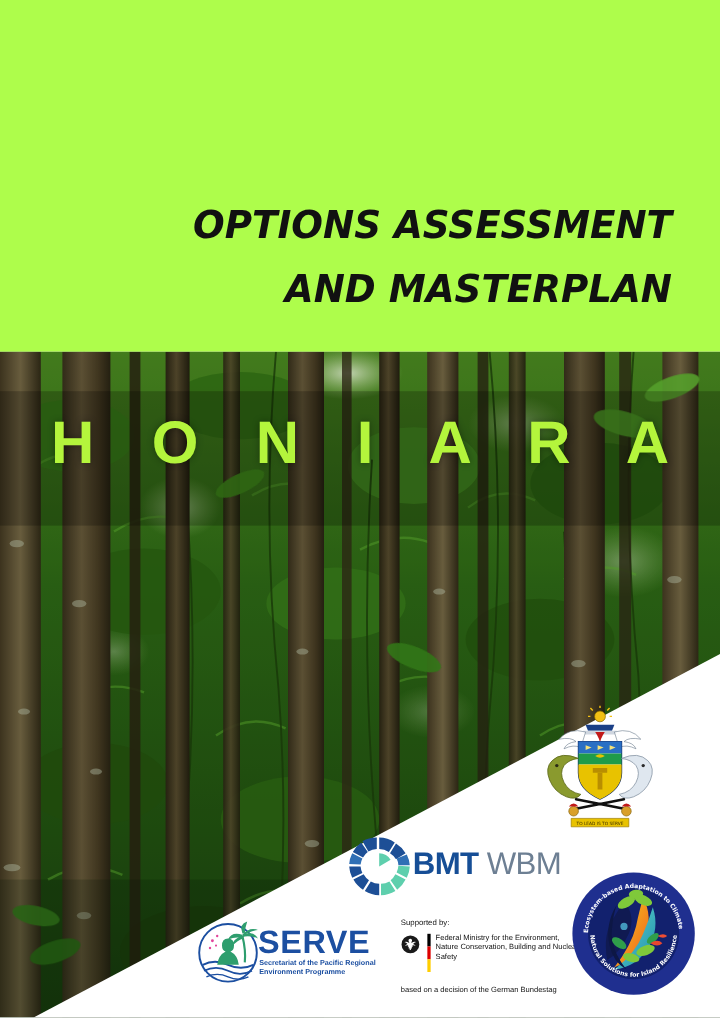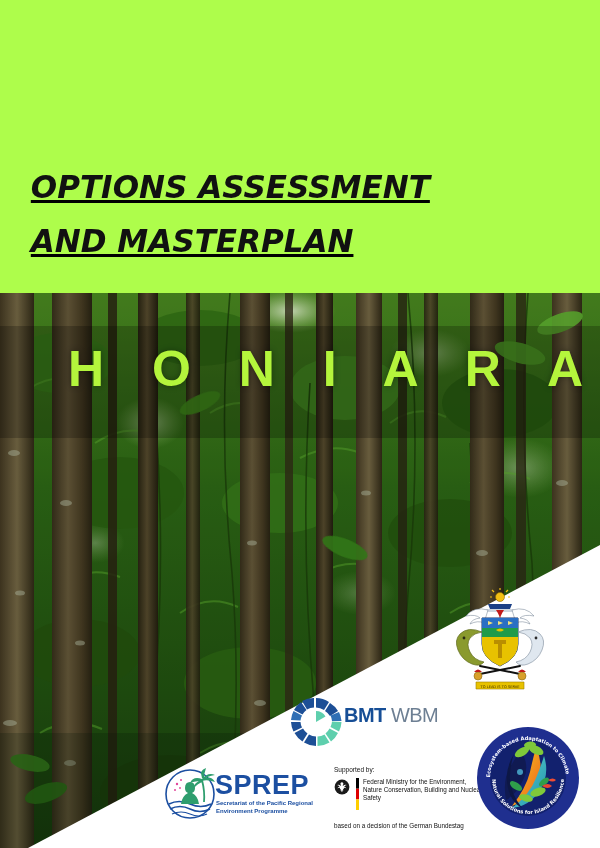--- a/index.html
+++ b/index.html
@@ -44,26 +44,25 @@
     line-height: 46px;
     letter-spacing: -0.5px;
     margin: 0;
     text-transform: uppercase;
     transform: scaleX(0.93);
     transform-origin: right center;
     white-space: nowrap;
   }
   .sub-title-block {
     position: absolute;
-    right: 26px;
+    right: 40px;
     top: 160px;
     width: 560px;
-    text-align: left;
+    text-align: right;
     z-index: 3;
-    text-decoration: underline;
   }
   .sub-title {
     color: #111111;
     font-family: "DejaVu Sans", sans-serif;
     font-style: italic;
     font-weight: bold;
     font-size: 32px;
     line-height: 54px;
     margin: 0;
     letter-spacing: 0px;
@@ -93,21 +92,21 @@
     width: 600px;
     height: 112px;
     background: rgba(0,0,0,0.22);
     z-index: 4;
   }
   .honiara {
     position: absolute;
     left: 0;
     top: 340px;
     width: 600px;
-    text-align: right;
+    text-align: center;
     z-index: 5;
     color: #b4f53c;
     font-family: "Liberation Sans", sans-serif;
     font-weight: bold;
     font-size: 50px;
     letter-spacing: 17px;
     text-indent: 17px;
     line-height: 58px;
     text-shadow: 0 0 6px rgba(0,0,0,0.35);
   }
@@ -121,21 +120,21 @@
     height: 848px;
     z-index: 6;
     pointer-events: none;
   }
 
   
   .logos { position: absolute; left:0; top:0; width:600px; height:848px; z-index: 7;}
 
   .coat-of-arms { position: absolute; left: 452px; top: 588px; width: 96px; height: 104px; }
   .bmt-logo { position: absolute; left: 288px; top: 694px; width: 182px; height: 58px; }
-  .bmt-text { position: absolute; left: 344px; top: 704px; font-size: 20px; font-weight: bold; letter-spacing: -0.5px; font-family: "Liberation Sans", sans-serif;}
+  .bmt-text { position: absolute; left: 344px; top: 704px; font-size: 26px; font-weight: bold; letter-spacing: -0.5px; font-family: "Liberation Sans", sans-serif;}
   .bmt-b { color: #164e96; }
   .bmt-w { color: #6d7f93; font-weight: normal; }
 
   .sprep-logo { position: absolute; left: 164px; top: 766px; width: 150px; height: 58px; }
   .sprep-word { position: absolute; left: 215px; top: 770px; color: #1c4fa1; font-weight: bold; font-size: 27px; letter-spacing: 0.5px; font-family: "Liberation Sans", sans-serif;}
   .sprep-tag { position: absolute; left: 216px; top: 799px; color: #1c4fa1; font-size: 6px; line-height: 8px; width: 110px; font-weight: bold; font-family: "Liberation Sans", sans-serif;}
   .bmub-supported { position: absolute; left: 334px; top: 766px; font-size: 6.5px; color: #111; font-family: "Liberation Sans", sans-serif;}
   .bmub-eagle { position: absolute; left: 334px; top: 779px; width: 16px; height: 16px; }
   .bmub-stripe { position: absolute; left: 356px; top: 778px; width: 3px; height: 32px; }
   .bmub-name { position: absolute; left: 363px; top: 778px; font-size: 6.3px; line-height: 8.2px; color: #111; width: 120px; font-family: "Liberation Sans", sans-serif;}
@@ -396,21 +395,21 @@
         <path d="M38 14 q-8 2 -9 9 q5 -6 10 -7 z"></path>
       </g>
 
       <g fill="#e2449a">
         <circle cx="13" cy="18" r="1.2"></circle>
           <circle cx="17" cy="14" r="1"></circle>
         <circle cx="11" cy="24" r="1"></circle>
           <circle cx="16" cy="22" r="0.9"></circle>
       </g>
     </svg>
-    <div class="sprep-word">SPREP</div>
+    <div class="sprep-word">SERVE</div>
     <div class="sprep-tag">Secretariat of the Pacific Regional Environment Programme</div>
 
     <div class="bmub-supported">Supported by:</div>
     <svg class="bmub-eagle" viewBox="0 0 16 16">
       <circle cx="8" cy="8" r="7.4" fill="#1a1a1a"></circle>
       <g fill="#ffffff">
         <path d="M8 3.2 q1.4 0 1.4 1.6 q0 1 -0.8 1.4 l0.6 0.5 q1.8 -1.6 3.6 -0.6 q-1.6 0.4 -2.6 1.6 q1.4 0.4 2.2 1.6 q-1.6 -0.7 -2.8 -0.4 l0.4 1.1 l-0.9 0 l0.2 1.4 l-0.9 0 l0 1.3 l-1 0 l0 -1.3 l-0.9 0 l0.2 -1.4 l-0.9 0 l0.4 -1.1 q-1.2 -0.3 -2.8 0.4 q0.8 -1.2 2.2 -1.6 q-1 -1.2 -2.6 -1.6 q1.8 -1 3.6 0.6 l0.6 -0.5 q-0.8 -0.4 -0.8 -1.4 q0 -1.6 1.4 -1.6 z"></path>
       </g>
     </svg>
     <svg class="bmub-stripe" viewBox="0 0 3 32">

